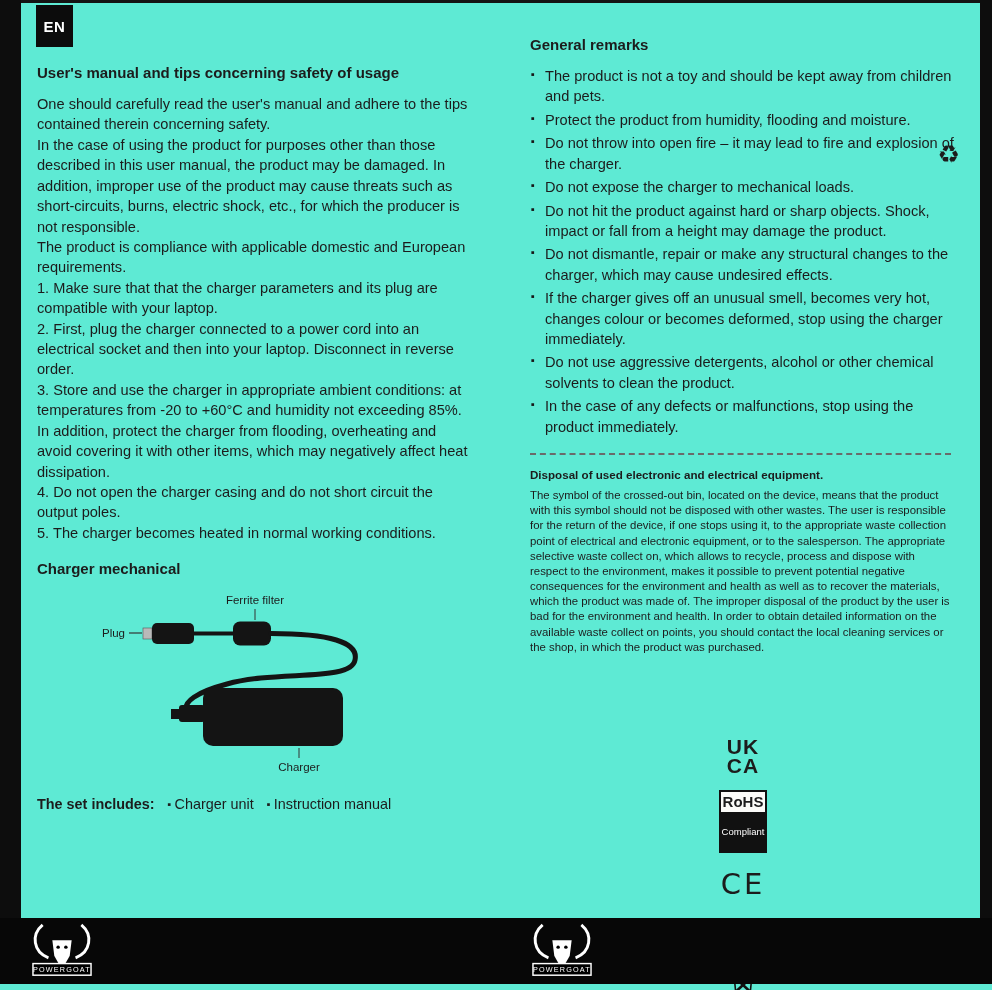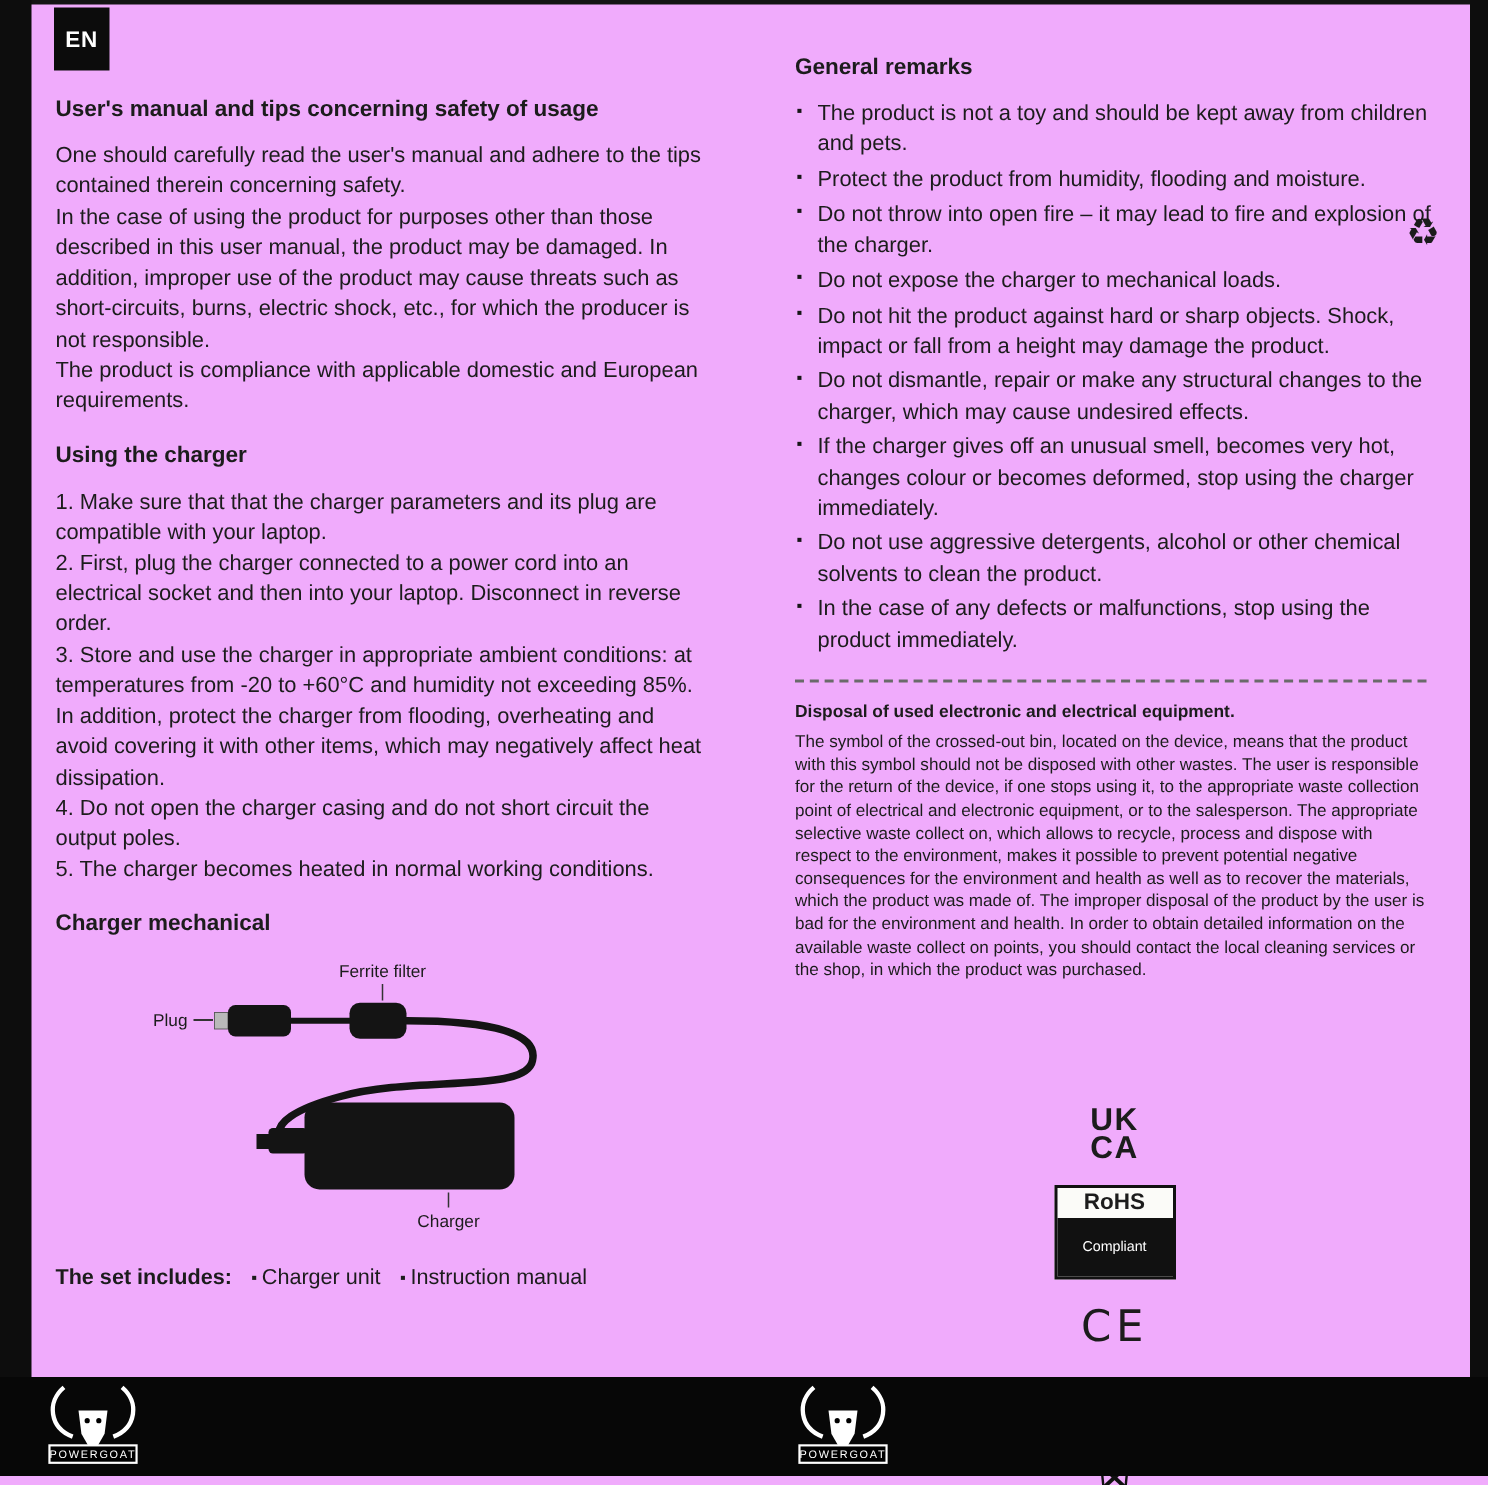--- a/index.html
+++ b/index.html
@@ -1,19 +1,19 @@
 <!DOCTYPE html>
 <html><head>
 <meta charset="utf-8">
 <style>
   * { margin:0; padding:0; box-sizing:border-box; }
   html,body { background:#9a9a9a; }
   .page {
     position:relative; width:992px; height:990px; margin:0 auto;
-    background:#f0abfc; overflow:hidden;
+    background:#5eead4; overflow:hidden;
     font-family:"Liberation Sans", sans-serif; color:#1c1c1c;
   }
   .top-line   { position:absolute; left:0; top:0; width:100%; height:3px; background:#141414; }
   .bar-left   { position:absolute; left:0; top:0; width:21px; height:984px; background:#0d0d0d; }
   .bar-right  { position:absolute; right:0; top:0; width:12px; height:984px; background:#0d0d0d; }
 
   .en-badge {
     position:absolute; left:36px; top:5px; width:37px; height:42px;
     background:#0c0c0c; color:#fff; font-weight:bold; font-size:15px;
     display:flex; align-items:center; justify-content:center; letter-spacing:.5px;
@@ -43,21 +43,21 @@
   .recycle-mini {
     position:absolute; right:0px; top:106px; font-size:25px; line-height:1;
     font-family:"DejaVu Sans", sans-serif; color:#1c1c1c;
   }
 
   .marks-row {
     display:flex; align-items:center; justify-content:flex-end;
     gap:14px; margin-top:82px; padding-right:4px;flex-direction:column;
   }
   .ukca { font-weight:800; font-size:21px; line-height:.92; letter-spacing:1px; text-align:left; }
-  .rohs { width:81px; border:2.5px solid #111; text-align:center; background:#fbfbf8; }
+  .rohs { width:48px; border:2.5px solid #111; text-align:center; background:#fbfbf8; }
   .rohs-title { font-size:15px; font-weight:700; padding:1px 0 2px; }
   .rohs-sub { background:#111; color:#fff; font-size:9.5px; padding:14px 0; }
   .ce-mark { font-size:29px; font-family:"DejaVu Sans", sans-serif; letter-spacing:3px; font-weight:400; }
 
   .diagram-wrap { margin:4px 0 10px; }
 
   .set-includes { margin-top:12px; font-size:14.4px; }
   .set-includes .lbl { font-weight:700; }
   .inc-item { margin-left:9px; }
   .inc-item::before { content:"▪ "; font-size:11px; position:relative; top:-1px; }
@@ -78,21 +78,20 @@
   <div class="bar-right"></div>
 
   <div class="en-badge">EN</div>
 
   <div class="col-left">
     <div class="sec-heading">User's manual and tips concerning safety of usage</div>
     <p class="body-p">One should carefully read the user's manual and adhere to the tips contained therein concerning safety.</p>
     <p class="body-p">In the case of using the product for purposes other than those described in this user manual, the product may be damaged. In addition, improper use of the product may cause threats such as short-circuits, burns, electric shock, etc., for which the producer is not responsible.</p>
     <p class="body-p">The product is compliance with applicable domestic and European requirements.</p>
 
-    <div class="sec-heading mt">Using the charger</div>
     <p class="list-p">1. Make sure that that the charger parameters and its plug are compatible with your laptop.</p>
     <p class="list-p">2. First, plug the charger connected to a power cord into an electrical socket and then into your laptop. Disconnect in reverse order.</p>
     <p class="list-p">3. Store and use the charger in appropriate ambient conditions: at temperatures from -20 to +60°C and humidity not exceeding 85%. In addition, protect the charger from flooding, overheating and avoid covering it with other items, which may negatively affect heat dissipation.</p>
     <p class="list-p">4. Do not open the charger casing and do not short circuit the output poles.</p>
     <p class="list-p">5. The charger becomes heated in normal working conditions.</p>
 
     <div class="sec-heading mt">Charger mechanical</div>
 
     <div class="diagram-wrap">
       <svg width="430" height="190" viewBox="0 0 430 190">

